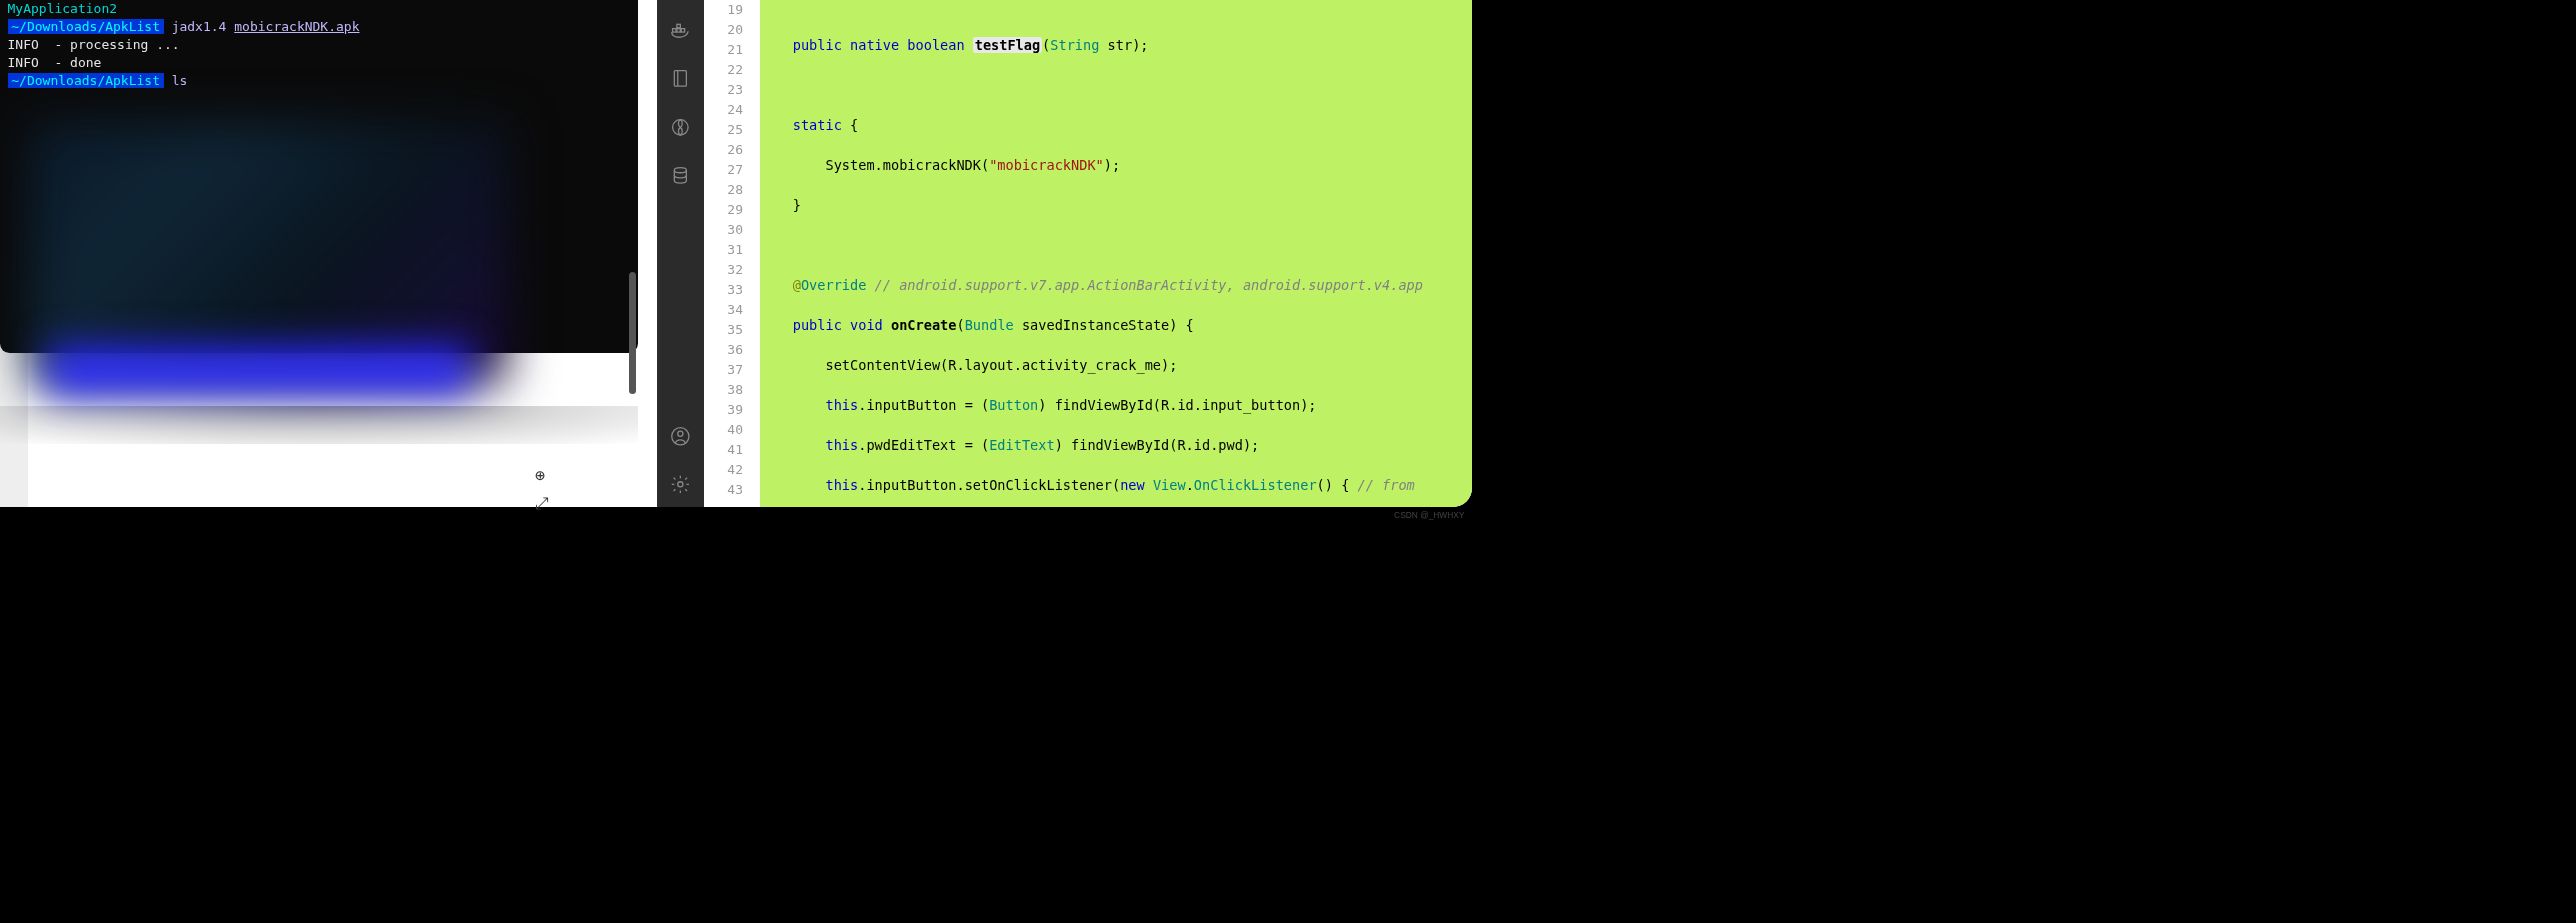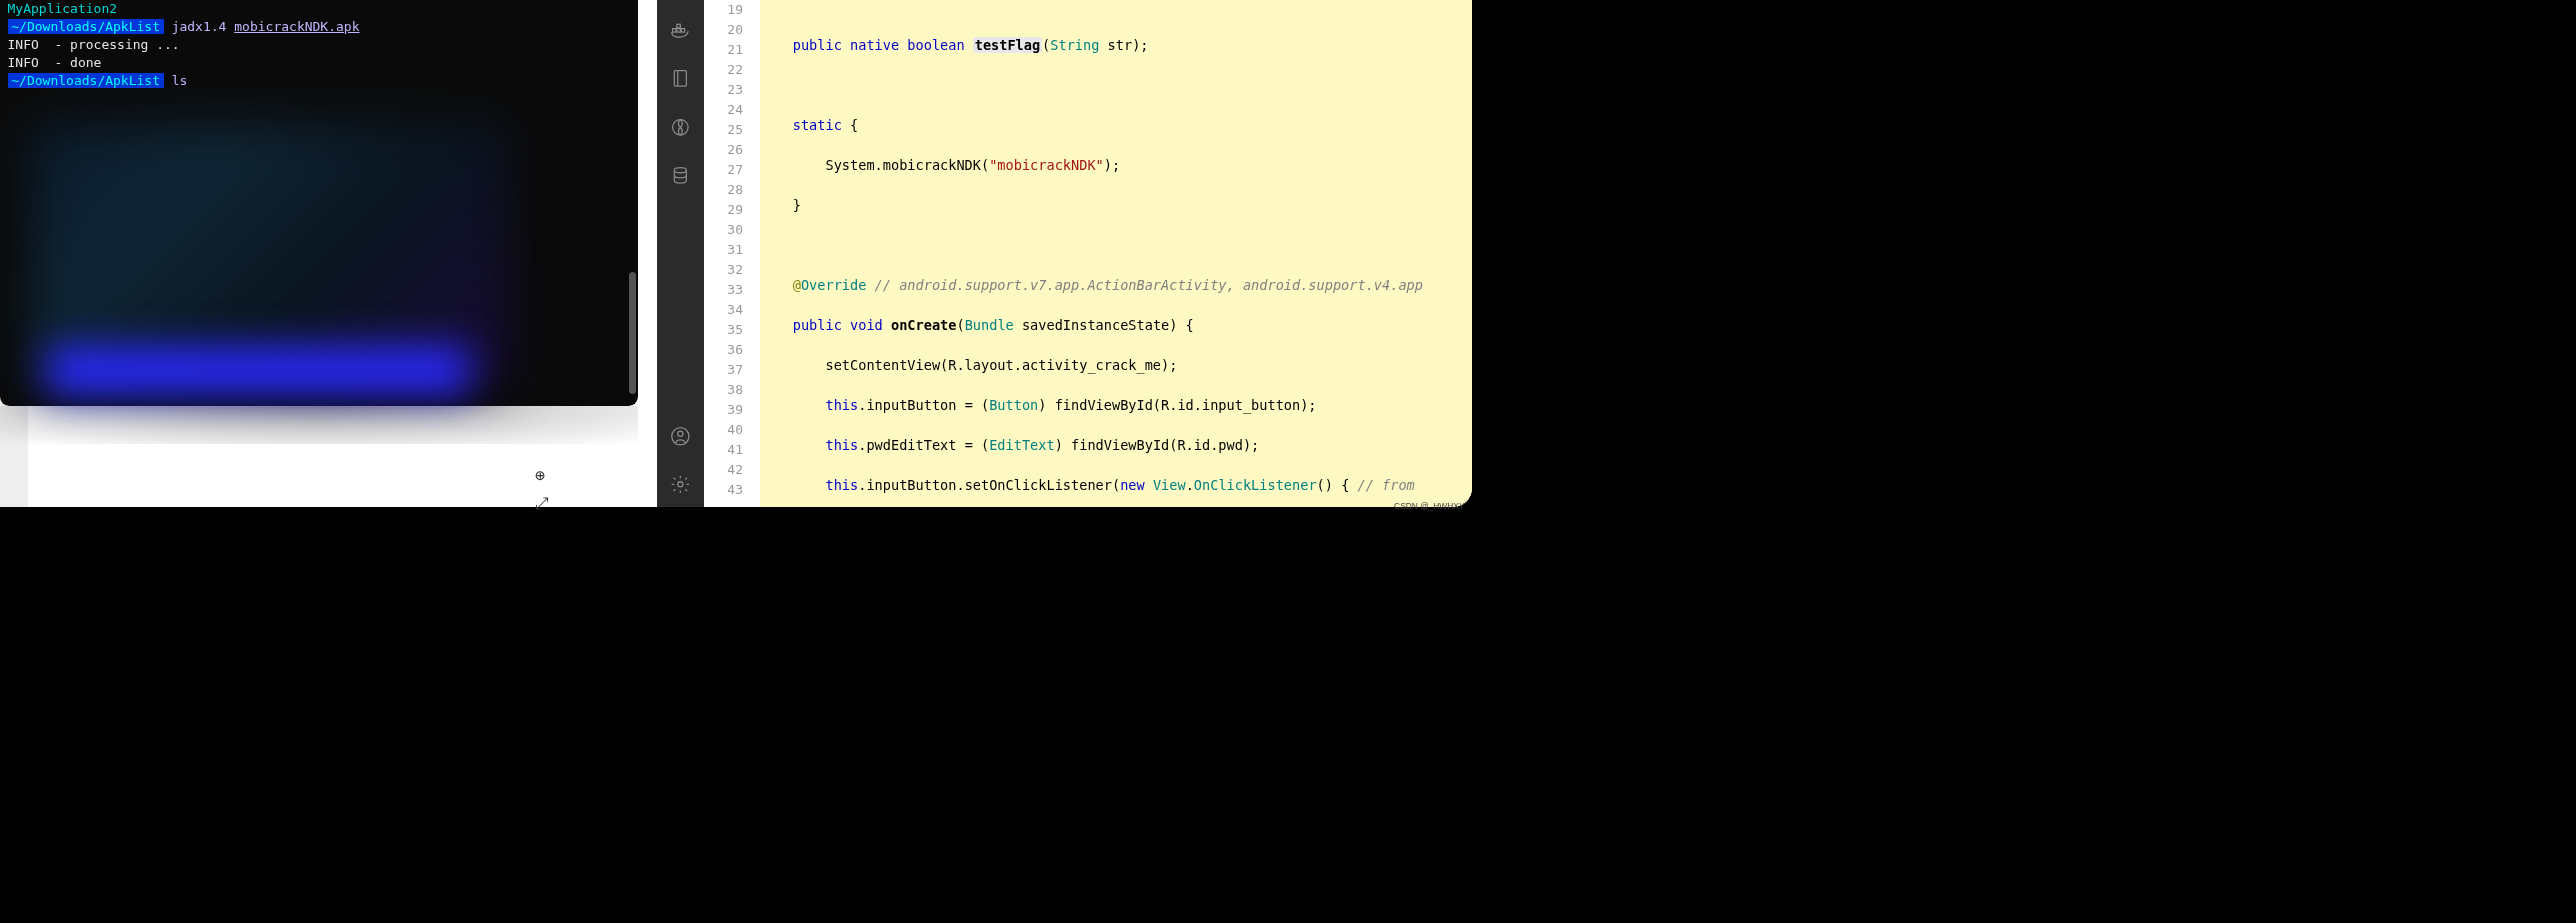--- a/index.html
+++ b/index.html
@@ -15,21 +15,21 @@
 .container {
   display: flex;
   width: 100%;
   height: 507px;
   background: #fff;
   border-radius: 0 0 19px 19px;
   overflow: hidden;
 }
 .terminal-panel {
   width: 638px;
-  height: 406px;
+  height: 353px;
   background: #0a0a0a;
   color: #ccc;
   padding: 0 7.5px;
   position: relative;
   border-radius: 0 0 9.4px 9.4px;
 }
 .term-line { line-height: 18px; white-space: pre; font-size: 13px; }
 .cyan { color: #00d7d7; }
 .blue-bg { background: #0037da; color: #00ffff; padding: 0 3.8px; margin-top: 16px; }
 .yellow { color: #c4b5fd; }
@@ -98,21 +98,21 @@
   flex-direction: column;
   align-items: center;
   padding-top: 19px;
   gap: 26px;
   color: #888;
 }
 .activity-bar .icon { width: 22.5px; height: 22.5px; cursor: pointer; display:flex; align-items:center; justify-content:center; }
 .activity-bar .spacer { flex: 1; }
 .code-panel {
   flex: 1;
-  background: #fef9c3;
+  background: #bef264;
   display: flex;
   overflow: hidden;
 }
 .gutter {
   width: 56px;
   background: #fff;
   color: #999;
   text-align: right;
   padding-right: 17px;
   padding-top: 0;
@@ -129,21 +129,21 @@
 }
 .kw { color: #0000c8; }
 .type { color: #008080; }
 .fnbold { color: #000; font-weight: bold; }
 .str { color: #a31515; }
 .ann { color: #808000; }
 .cmt { color: #808080; font-style: italic; }
 .boxed { background: #e8e8e8; border-radius: 2.8px; padding: 0 1.9px; }
 .watermark {
   position: absolute;
-  bottom: 17px;
+  bottom: 8px;
   right: 7.5px;
   color: #444;
   font-size: 8.4px;
   font-family: sans-serif;
 }
 svg { width: 20.7px; height: 20.7px; }
 </style>
 </head>
 <body>
 

